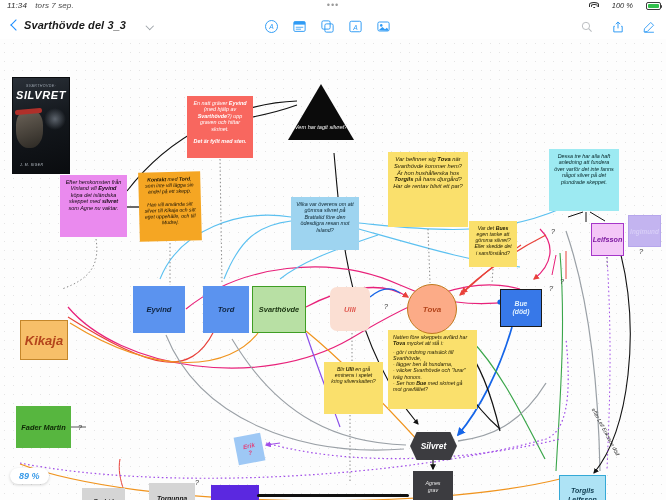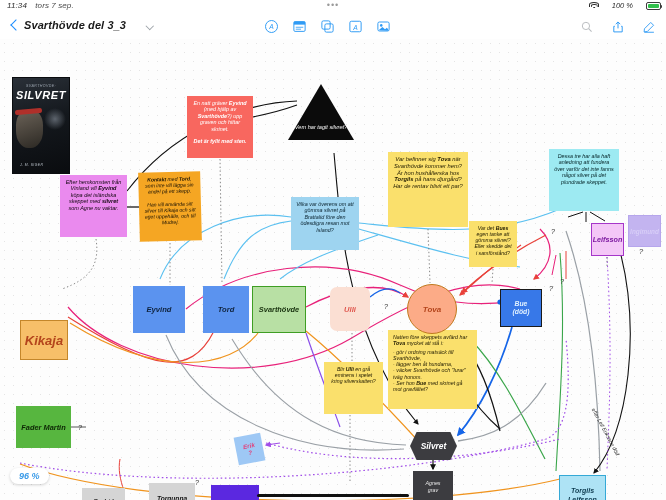--- a/index.html
+++ b/index.html
@@ -375,17 +375,17 @@
     <div class="qmark" style="left:549px;top:246px;">?</div>
     <div class="qmark" style="left:551px;top:189px;">?</div>
     <div class="qmark" style="left:639px;top:209px;">?</div>
     <div class="qmark" style="left:78px;top:385px;">?</div>
 
     <div class="qmark" style="left:195px;top:440px;">?</div>
     <div class="qmark" style="left:560px;top:239px;">?</div>
 
     <div class="edge-label" style="left:596px;top:368px;transform:rotate(62deg);transform-origin:left top;">efter Leif Eriksson död</div>
 
-    <div class="zoompill">96 %</div>
+    <div class="zoompill">89 %</div>
   </div>
 
   <div class="homebar"></div>
 </div>
 
 </body></html>

